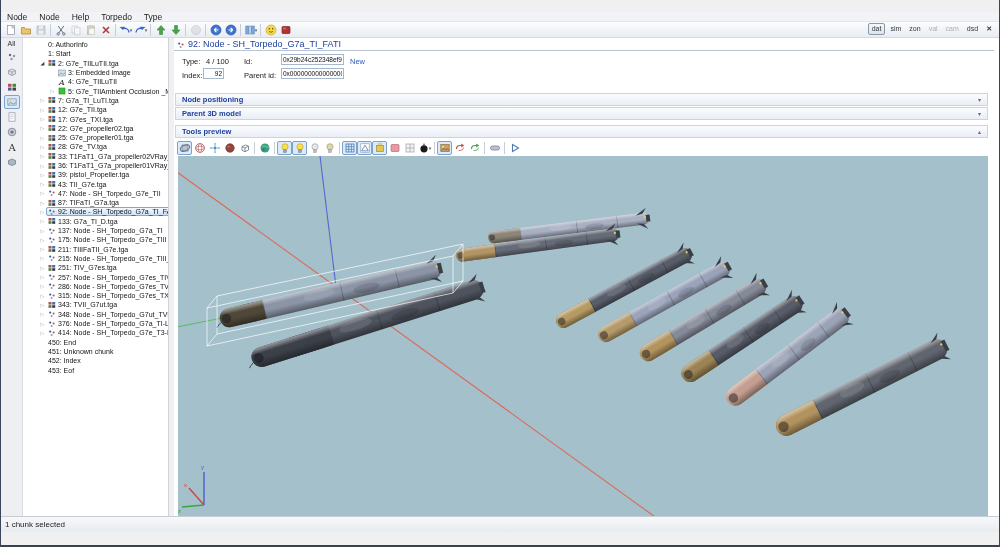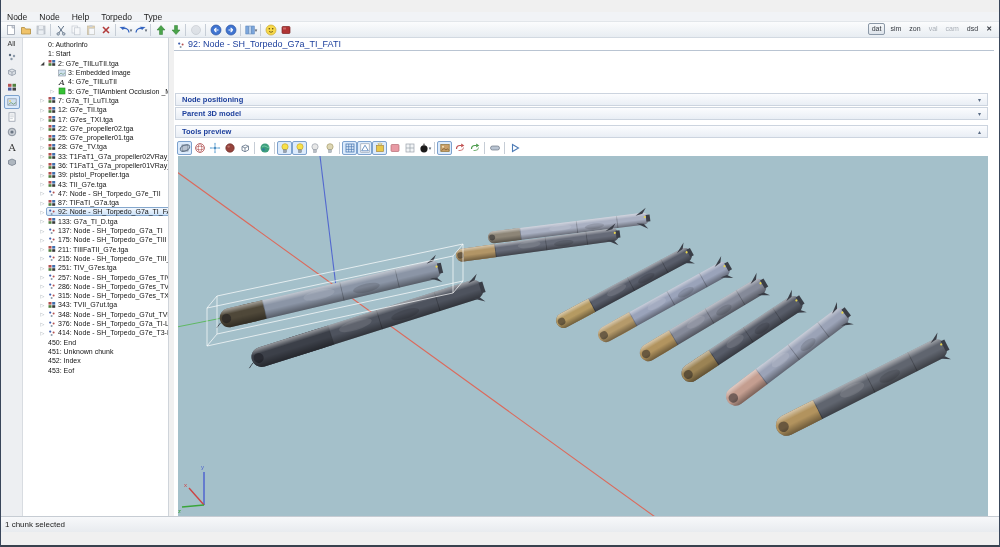--- a/index.html
+++ b/index.html
@@ -780,20 +780,31 @@
         <span id="nh-icon"><span style="display: inline-flex;">
               <svg width="8" height="8" viewBox="0 0 8 8">
                 <circle cx="2.2" cy="2.6" r="1.1" fill="#3f5fae"></circle>
                 <circle cx="5.6" cy="3.6" r="1" fill="#b45050"></circle>
                 <circle cx="3.6" cy="6" r="1" fill="#8a99a8"></circle>
               </svg>
             </span></span>
         <span class="nh-title">92: Node - SH_Torpedo_G7a_TI_FATI</span>
       </div>
 
+      <div class="fields">
+        <span class="flabel" style="left:8px;top:19px;">Type:</span>
+        <span class="fvalue" style="left:32px;top:19px;">4 / 100</span>
+        <span class="flabel" style="left:70px;top:19px;">Id:</span>
+        <input class="finput" style="left: 107px; top: 16px; width: 63px; text-align: center;" value="0x29b24c252348ef98">
+        <span class="newlink" style="left:176px;top:19px;">New</span>
+        <span class="flabel" style="left:8px;top:33px;">Index:</span>
+        <input class="finput" style="left: 29px; top: 30px; width: 21px; text-align: right;" value="92">
+        <span class="flabel" style="left:70px;top:33px;">Parent id:</span>
+        <input class="finput" style="left: 107px; top: 30px; width: 63px; text-align: center;" value="0x0000000000000000">
+      </div>
 
       <div id="sections">
           <div class="secbar" style="top: 55px;">
             <span class="slabel">Node positioning</span>
             <span class="sarr">▾</span>
           </div>
           <div class="secbar" style="top: 69px;">
             <span class="slabel">Parent 3D model</span>
             <span class="sarr">▾</span>
           </div>

